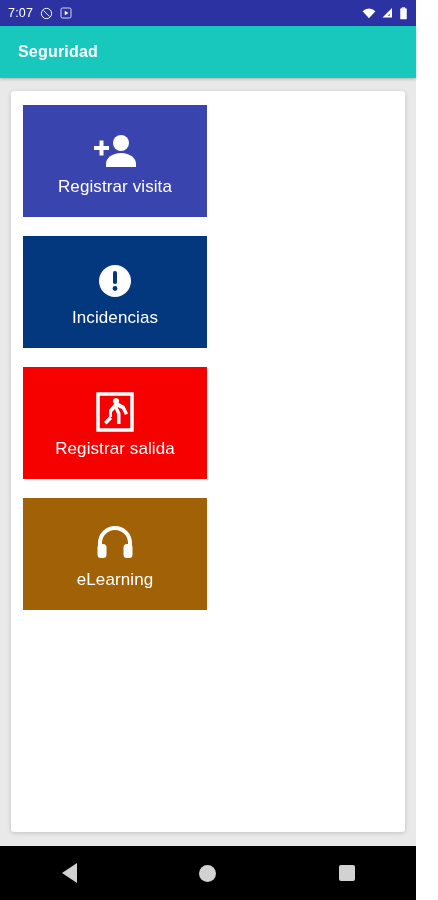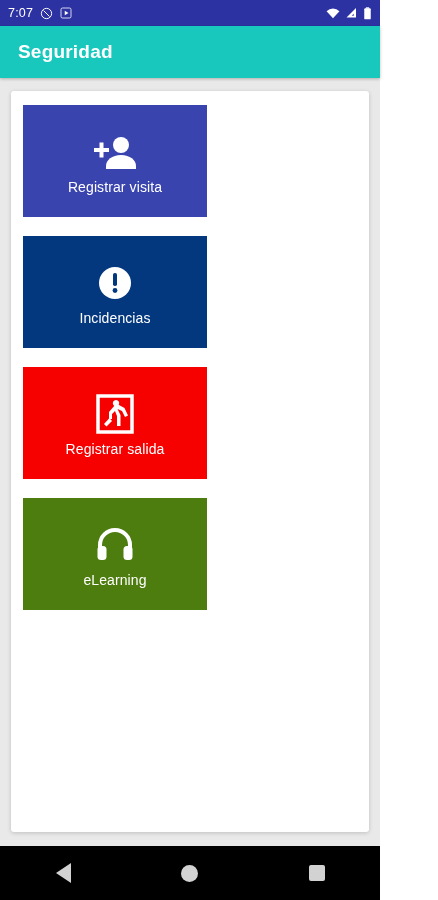--- a/index.html
+++ b/index.html
@@ -5,21 +5,21 @@
   * { box-sizing: border-box; margin: 0; padding: 0; }
   html, body {
     width: 438px;
     height: 900px;
     background: #ffffff;
     font-family: "Liberation Sans", sans-serif;
     overflow: hidden;
   }
   .phone {
     position: relative;
-    width: 380px;
+    width: 416px;
     height: 900px;
     background: #e9e9e9;
     display: flex;
     flex-direction: column;
   }
 
   
   .statusbar {
     height: 26px;
     background: #2d32a3;
@@ -53,21 +53,21 @@
     background: #18c8bd;
     display: flex;
     align-items: center;
     padding: 0 18px;
     flex: 0 0 auto;
     box-shadow: 0 1px 3px rgba(0,0,0,0.25);
     z-index: 2;
   }
   .appbar .title {
     color: #ffffff;
-    font-size: 19px;
+    font-size: 16px;
     font-weight: bold;
     letter-spacing: 0.2px;
   }
 
   
   .content {
     flex: 1 1 auto;
     background: #e9e9e9;
     padding: 13px 11px 0 11px;
     overflow: hidden;
@@ -97,21 +97,21 @@
     position: relative;
   }
   .tile .tile-icon {
     height: 46px;
     display: flex;
     align-items: flex-end;
     justify-content: center;
     margin-bottom: 6px;
   }
   .tile .tile-label {
-    font-size: 14px;
+    font-size: 17px;
     letter-spacing: 0.1px;
     text-align: center;
   }
 
   
   .navbar {
     height: 54px;
     background: #000000;
     display: flex;
     align-items: center;
@@ -222,21 +222,21 @@
               <rect x="4" y="3" width="34" height="36" fill="none" stroke="#ffffff" stroke-width="3.5"></rect>
               <path d="M22 7 a3.2 3.2 0 1 0 0.01 0 Z" fill="#ffffff"></path>
               <path d="M21 12 L15 19 L15 26 L18 26 L18 21 L21 18 L23 23 L23 33 L26.5 33 L26.5 22 L23.5 16 L28 18 L31 24 L34 22.5 L30.5 15 L24 11.5 Z" fill="#ffffff"></path>
               <path d="M15.5 25 L10 31 L12.5 33.5 L18 28 Z" fill="#ffffff"></path>
             </svg>
           </span>
           <span class="tile-label">Registrar salida</span>
         </div>
 
 
-        <div class="tile" style="background:#4d7c0f">
+        <div class="tile" style="background:#a16207">
           <span class="tile-icon">
             <svg width="42" height="42" viewBox="0 0 42 42">
               <path d="M6 26 L6 21 A15 15 0 0 1 36 21 L36 26" fill="none" stroke="#ffffff" stroke-width="4"></path>
               <rect x="3.5" y="22" width="9" height="14" rx="3.5" fill="#ffffff"></rect>
               <rect x="29.5" y="22" width="9" height="14" rx="3.5" fill="#ffffff"></rect>
             </svg>
           </span>
           <span class="tile-label">eLearning</span>
         </div>
 

